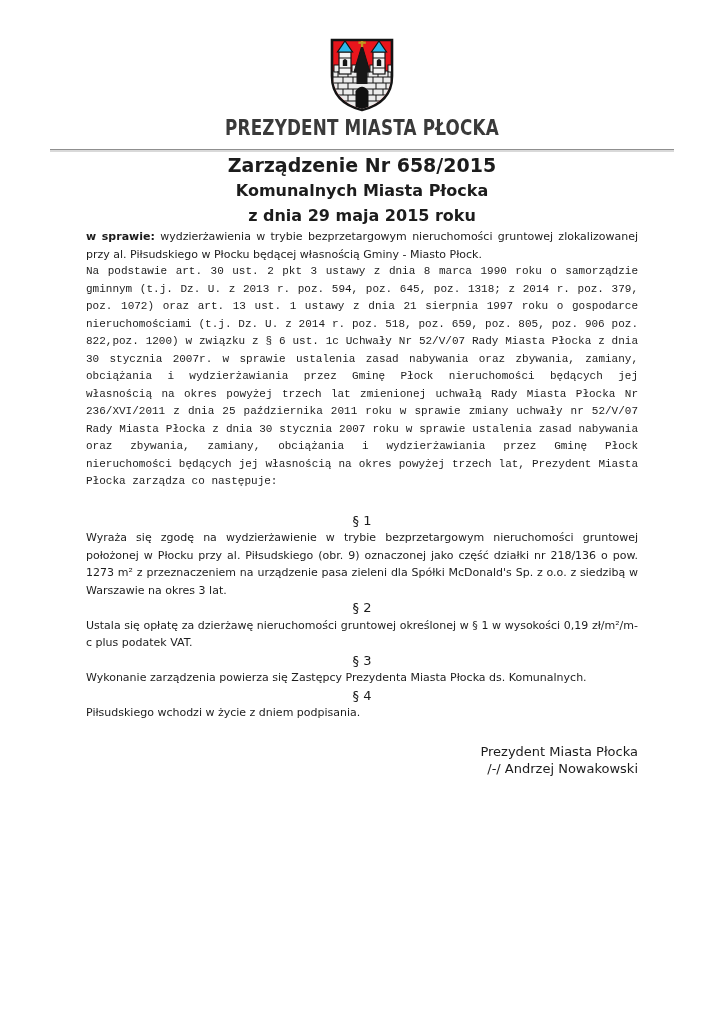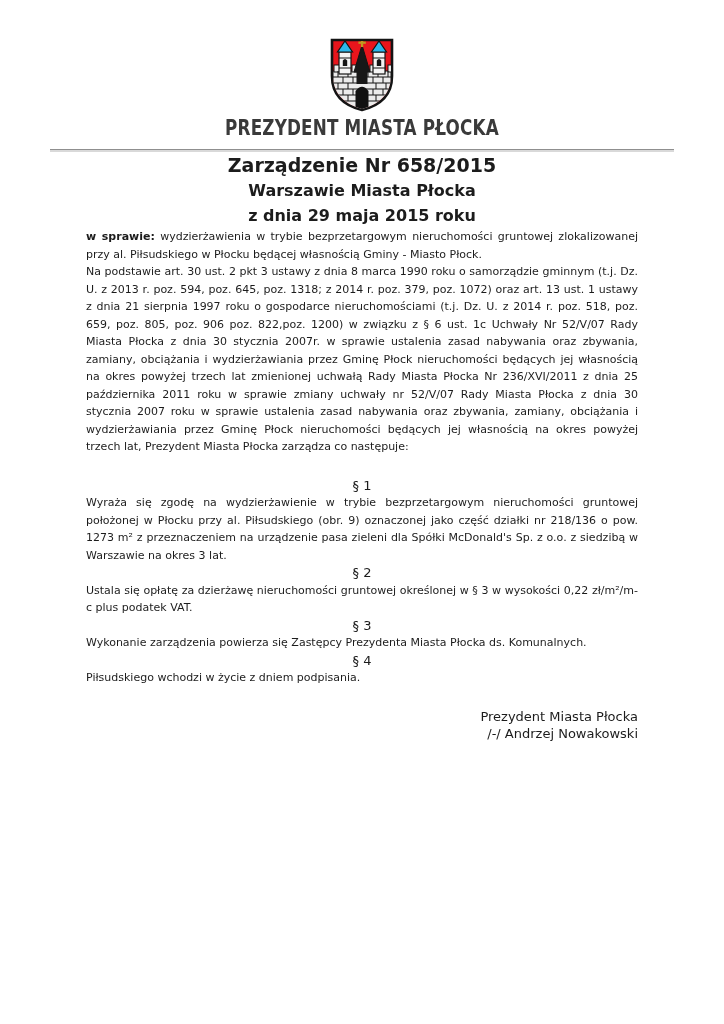--- a/index.html
+++ b/index.html
@@ -21,21 +21,21 @@
   }
   .content { margin:0 86px; }
   .doc-title { text-align:center; font-weight:bold; }
   .doc-title .t1 { font-size:19px; line-height:26px; }
   .doc-title .t2 { font-size:16px; line-height:25px; }
   p.para {
     margin:0; font-size:11px; line-height:17.5px;
     text-align:justify; text-justify:inter-word;
   }
   .subject { margin-top:27px; }
-  .legal   { margin-top:17px; }
+  .legal   { margin-top:17px;font-family:Liberation Mono, monospace; }
   .section-mark {
     text-align:center; font-size:13px; line-height:17.5px;
   }
   .first-mark { margin-top:21px; }
   .signature {
     margin-top:21px; text-align:right; font-size:13px; line-height:17.5px;
   }
 </style>
 </head>
 <body>
@@ -100,33 +100,33 @@
       </g>
     </svg>
     <div class="office-name">PREZYDENT MIASTA PŁOCKA</div>
     <div class="header-rule"></div>
   </div>
 
   <div class="content">
 
     <div class="doc-title">
       <div class="t1">Zarządzenie Nr 658/2015</div>
-      <div class="t2">Warszawie Miasta Płocka</div>
+      <div class="t2">Komunalnych Miasta Płocka</div>
       <div class="t2">z dnia 29 maja 2015 roku</div>
     </div>
 
     <p class="para subject"><b>w sprawie:</b> <span>wydzierżawienia w trybie bezprzetargowym nieruchomości gruntowej zlokalizowanej przy al. Piłsudskiego w Płocku będącej własnością Gminy - Miasto Płock.</span></p>
 
     <p class="para legal">Na podstawie art. 30 ust. 2 pkt 3 ustawy z dnia 8 marca 1990 roku o samorządzie gminnym (t.j. Dz. U. z 2013 r. poz. 594, poz. 645, poz. 1318; z 2014 r. poz. 379, poz. 1072) oraz art. 13 ust. 1 ustawy z dnia 21 sierpnia 1997 roku o gospodarce nieruchomościami (t.j. Dz. U. z 2014 r. poz. 518, poz. 659, poz. 805, poz. 906 poz. 822,poz. 1200) w związku z § 6 ust. 1c Uchwały Nr 52/V/07 Rady Miasta Płocka z dnia 30 stycznia 2007r. w sprawie ustalenia zasad nabywania oraz zbywania, zamiany, obciążania i wydzierżawiania przez Gminę Płock nieruchomości będących jej własnością na okres powyżej trzech lat zmienionej uchwałą Rady Miasta Płocka Nr 236/XVI/2011 z dnia 25 października 2011 roku w sprawie zmiany uchwały nr 52/V/07 Rady Miasta Płocka z dnia 30 stycznia 2007 roku w sprawie ustalenia zasad nabywania oraz zbywania, zamiany, obciążania i wydzierżawiania przez Gminę Płock nieruchomości będących jej własnością na okres powyżej trzech lat, Prezydent Miasta Płocka zarządza co następuje:</p>
 
     <div class="section-mark first-mark">§ 1</div>
     <p class="para">Wyraża się zgodę na wydzierżawienie w trybie bezprzetargowym nieruchomości gruntowej położonej w Płocku przy al. Piłsudskiego (obr. 9) oznaczonej jako część działki nr 218/136 o pow. 1273 m² z przeznaczeniem na urządzenie pasa zieleni dla Spółki McDonald's Sp. z o.o. z siedzibą w Warszawie na okres 3 lat.</p>
 
     <div class="section-mark">§ 2</div>
-    <p class="para">Ustala się opłatę za dzierżawę nieruchomości gruntowej określonej w § 3 w wysokości 0,22 zł/m²/m-c plus podatek VAT.</p>
+    <p class="para">Ustala się opłatę za dzierżawę nieruchomości gruntowej określonej w § 1 w wysokości 0,19 zł/m²/m-c plus podatek VAT.</p>
 
     <div class="section-mark">§ 3</div>
     <p class="para">Wykonanie zarządzenia powierza się Zastępcy Prezydenta Miasta Płocka ds. Komunalnych.</p>
 
     <div class="section-mark">§ 4</div>
     <p class="para">Piłsudskiego wchodzi w życie z dniem podpisania.</p>
 
     <div class="signature">
       <div>Prezydent Miasta Płocka</div>
       <div>/-/ Andrzej Nowakowski</div>

